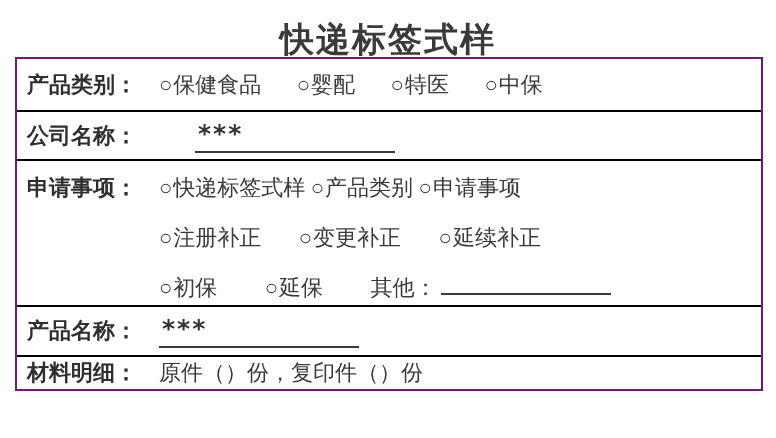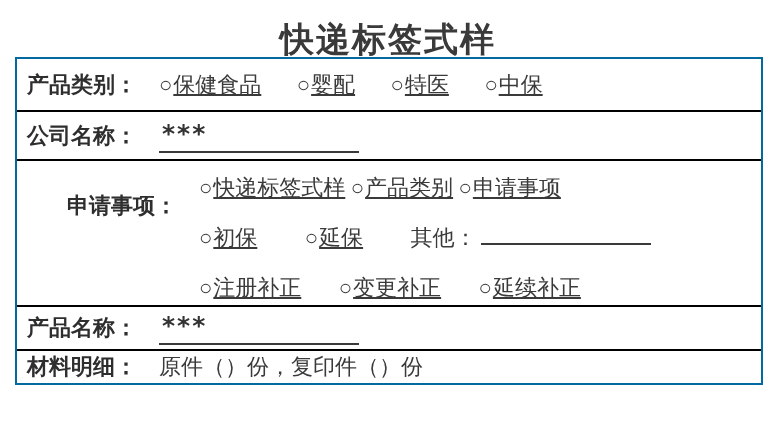--- a/index.html
+++ b/index.html
@@ -25,61 +25,60 @@
     font-size: 34px;
     font-weight: 700;
     letter-spacing: 2px;
     color: #3a3a3a;
   }
   .form-table {
     position: absolute;
     left: 15px;
     top: 57px;
     width: 744px;
-    border: 2px solid #0369a1;
+    border: 2px solid #701a75;
   }
   .row {
     display: flex;
     align-items: center;
     box-sizing: border-box;
     padding-left: 10px;
     font-size: 22px;
   }
   .row + .row {
     border-top: 2px solid #000000;
   }
   .row-h1 { height: 51px; }
-  .row-h2 { height: 49px; }
+  .row-h2 { height: 49px; gap: 36px; }
   .row-h3 { height: 146px; align-items: flex-start; }
-  .row-h4 { height: 44px; }
+  .row-h4 { height: 50px; }
   .row-h5 { height: 34px; }
   .label {
     font-weight: 700;
     color: #2e2e2e;
     width: 132px;
     flex: 0 0 132px;
     white-space: nowrap;
   }
   .row-h3 .label {
     line-height: 50px;
-    padding-top: 20px;
-    margin-left: 40px;
+    padding-top: 2px;
   }
   .content {
     white-space: nowrap;
     color: #3a3a3a;
   }
   .multi-line {
     padding-top: 2px;
   }
   .multi-line .line {
     line-height: 50px;
     white-space: nowrap;
   }
-  .opt { display: inline-block; text-decoration: underline; }
+  .opt { display: inline-block; }
   .gap-sm { margin-right: 30px; }
   .gap-md { margin-right: 32px; }
   .gap-lg { margin-right: 42px; }
   .circ {
     display: inline-block;
     margin-right: 1px;
   }
   .ufield {
     display: inline-block;
     width: 200px;
@@ -130,28 +129,28 @@
 
     <div class="row row-h3">
       <span class="label">申请事项：</span>
       <span class="content multi-line">
         <div class="line">
           <span class="opt"><span class="circ">○</span><span>快递标签式样</span></span>
           <span class="opt"><span class="circ">○</span><span>产品类别</span></span>
           <span class="opt"><span class="circ">○</span><span>申请事项</span></span>
         </div>
         <div class="line">
+          <span class="opt gap-md"><span class="circ">○</span><span>注册补正</span></span>
+          <span class="opt gap-md"><span class="circ">○</span><span>变更补正</span></span>
+          <span class="opt"><span class="circ">○</span><span>延续补正</span></span>
+        </div>
+        <div class="line">
           <span class="opt gap-lg"><span class="circ">○</span><span>初保</span></span>
           <span class="opt gap-lg"><span class="circ">○</span><span>延保</span></span>
           <span>其他：</span><span class="uline-other"></span>
-        </div>
-        <div class="line">
-          <span class="opt gap-md"><span class="circ">○</span><span>注册补正</span></span>
-          <span class="opt gap-md"><span class="circ">○</span><span>变更补正</span></span>
-          <span class="opt"><span class="circ">○</span><span>延续补正</span></span>
         </div>
       </span>
     </div>
 
     <div class="row row-h4">
       <span class="label">产品名称：</span>
       <span class="ufield"><span class="stars">***</span></span>
     </div>
 
     <div class="row row-h5">

